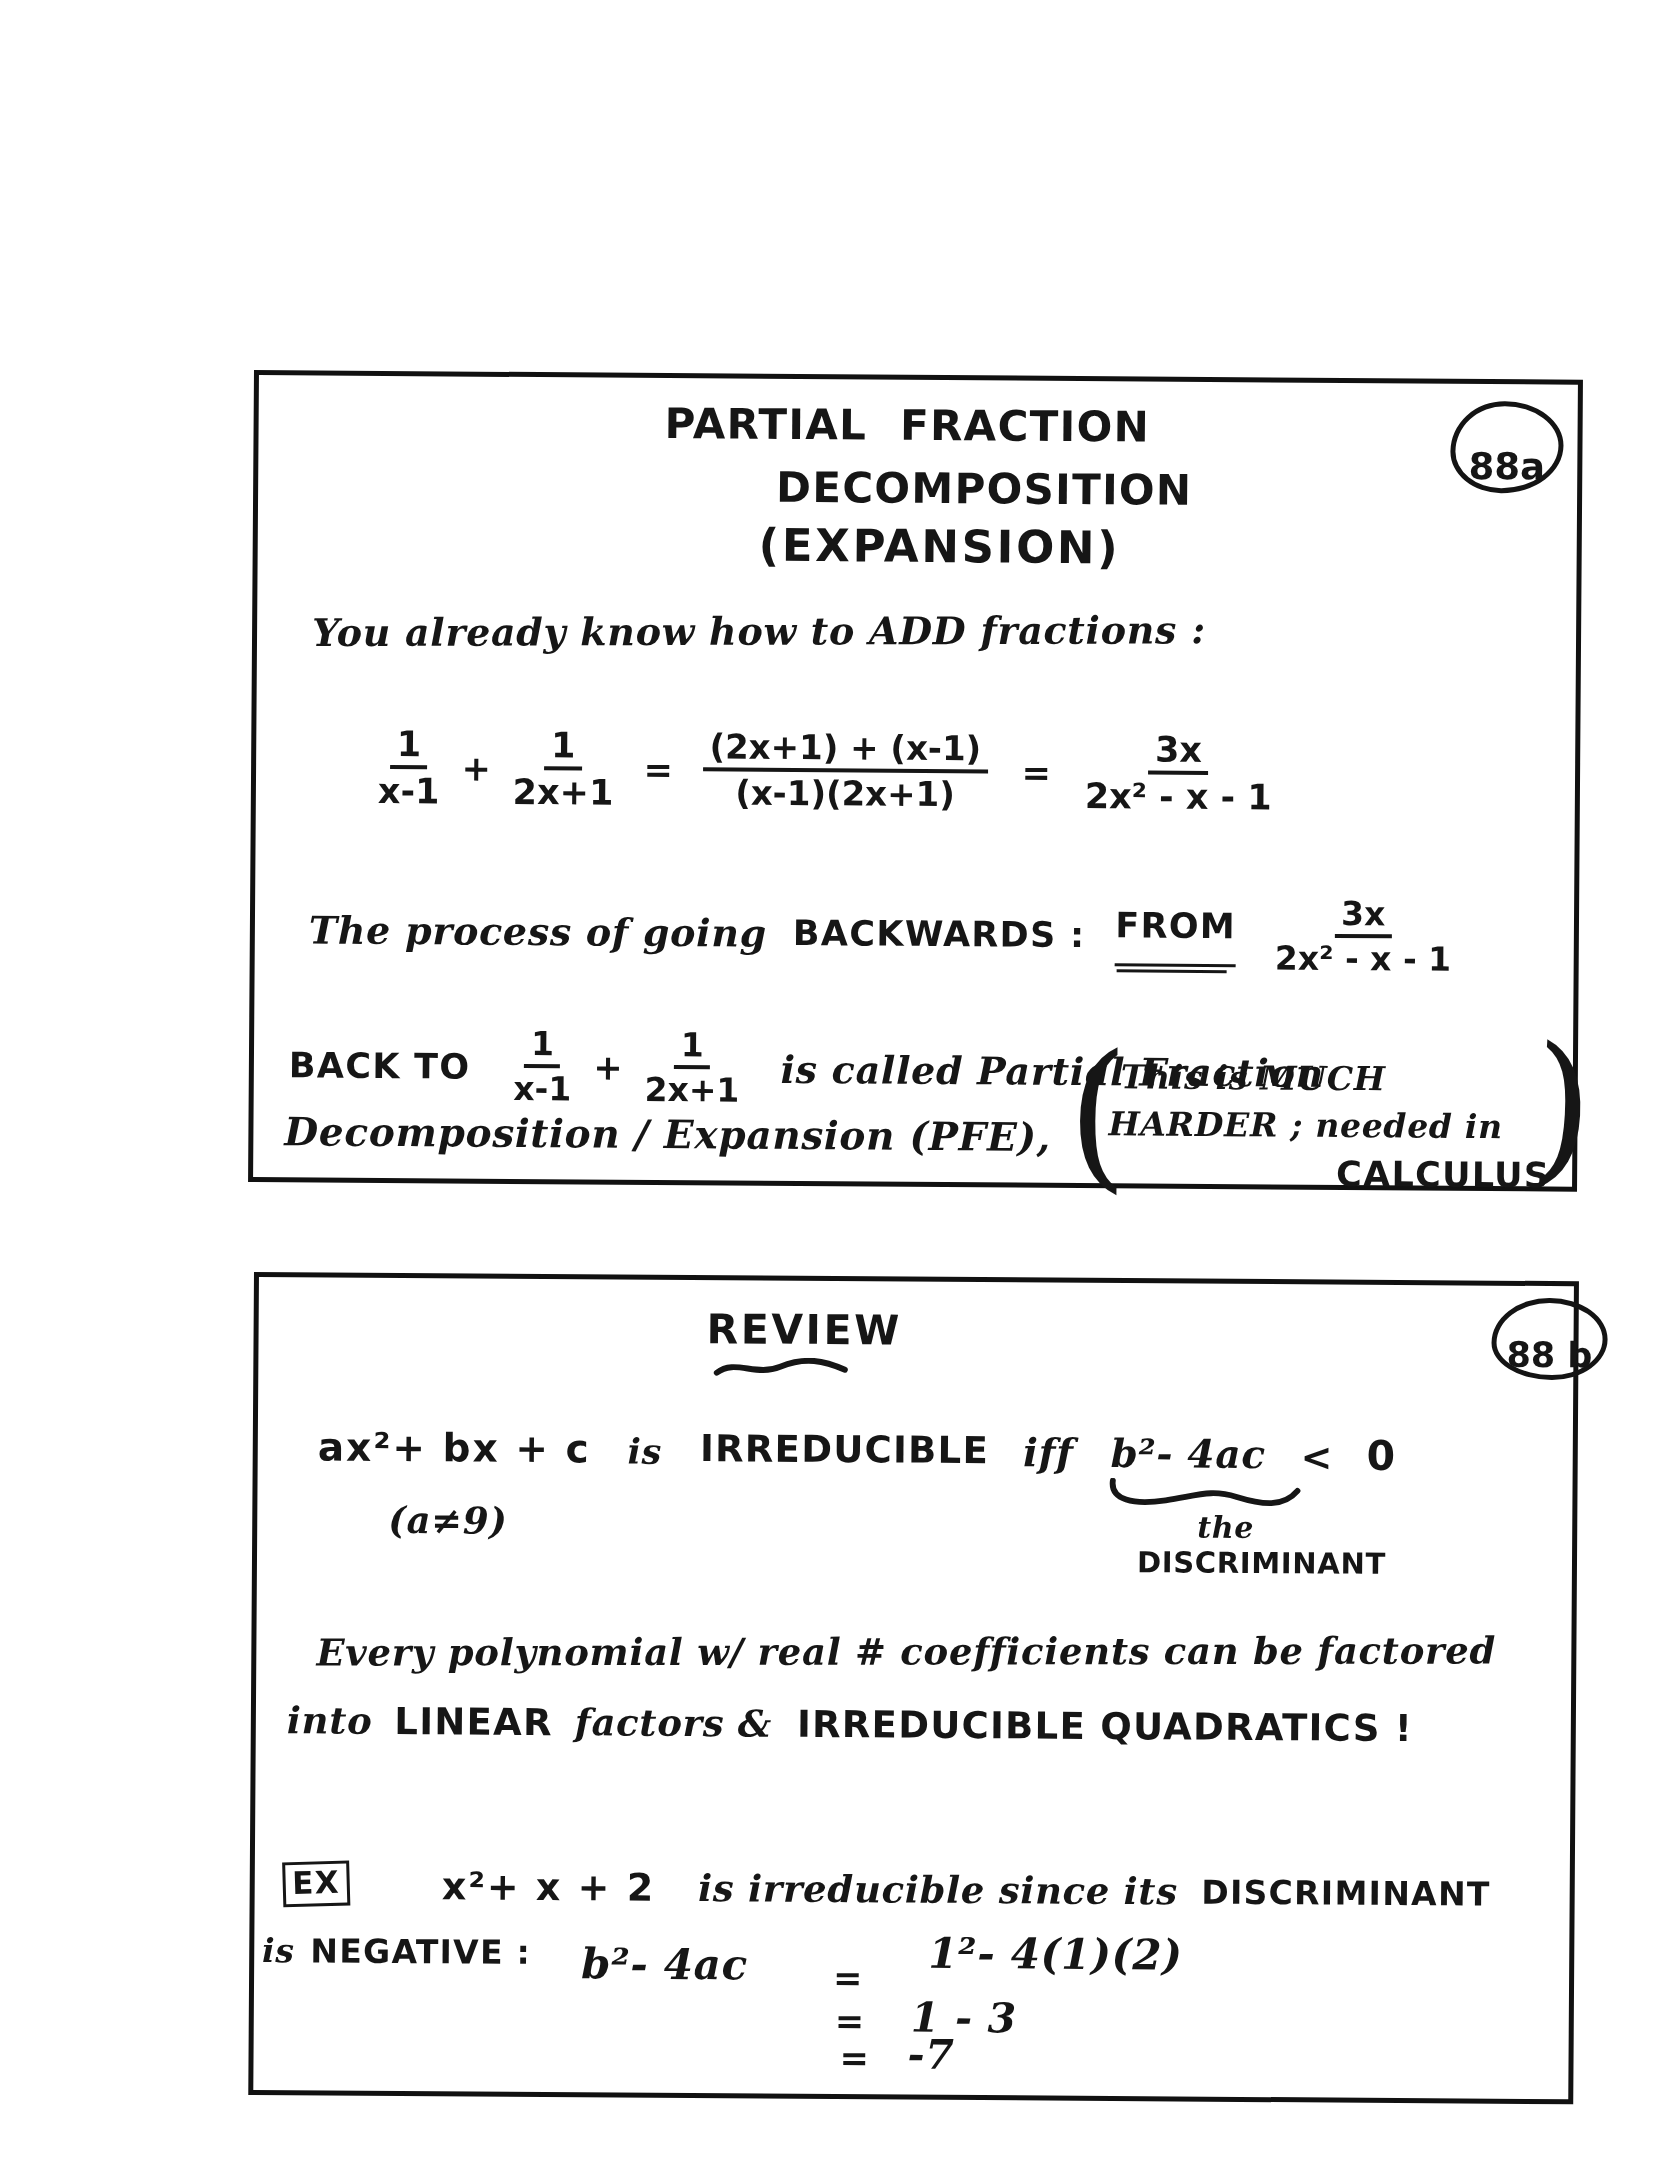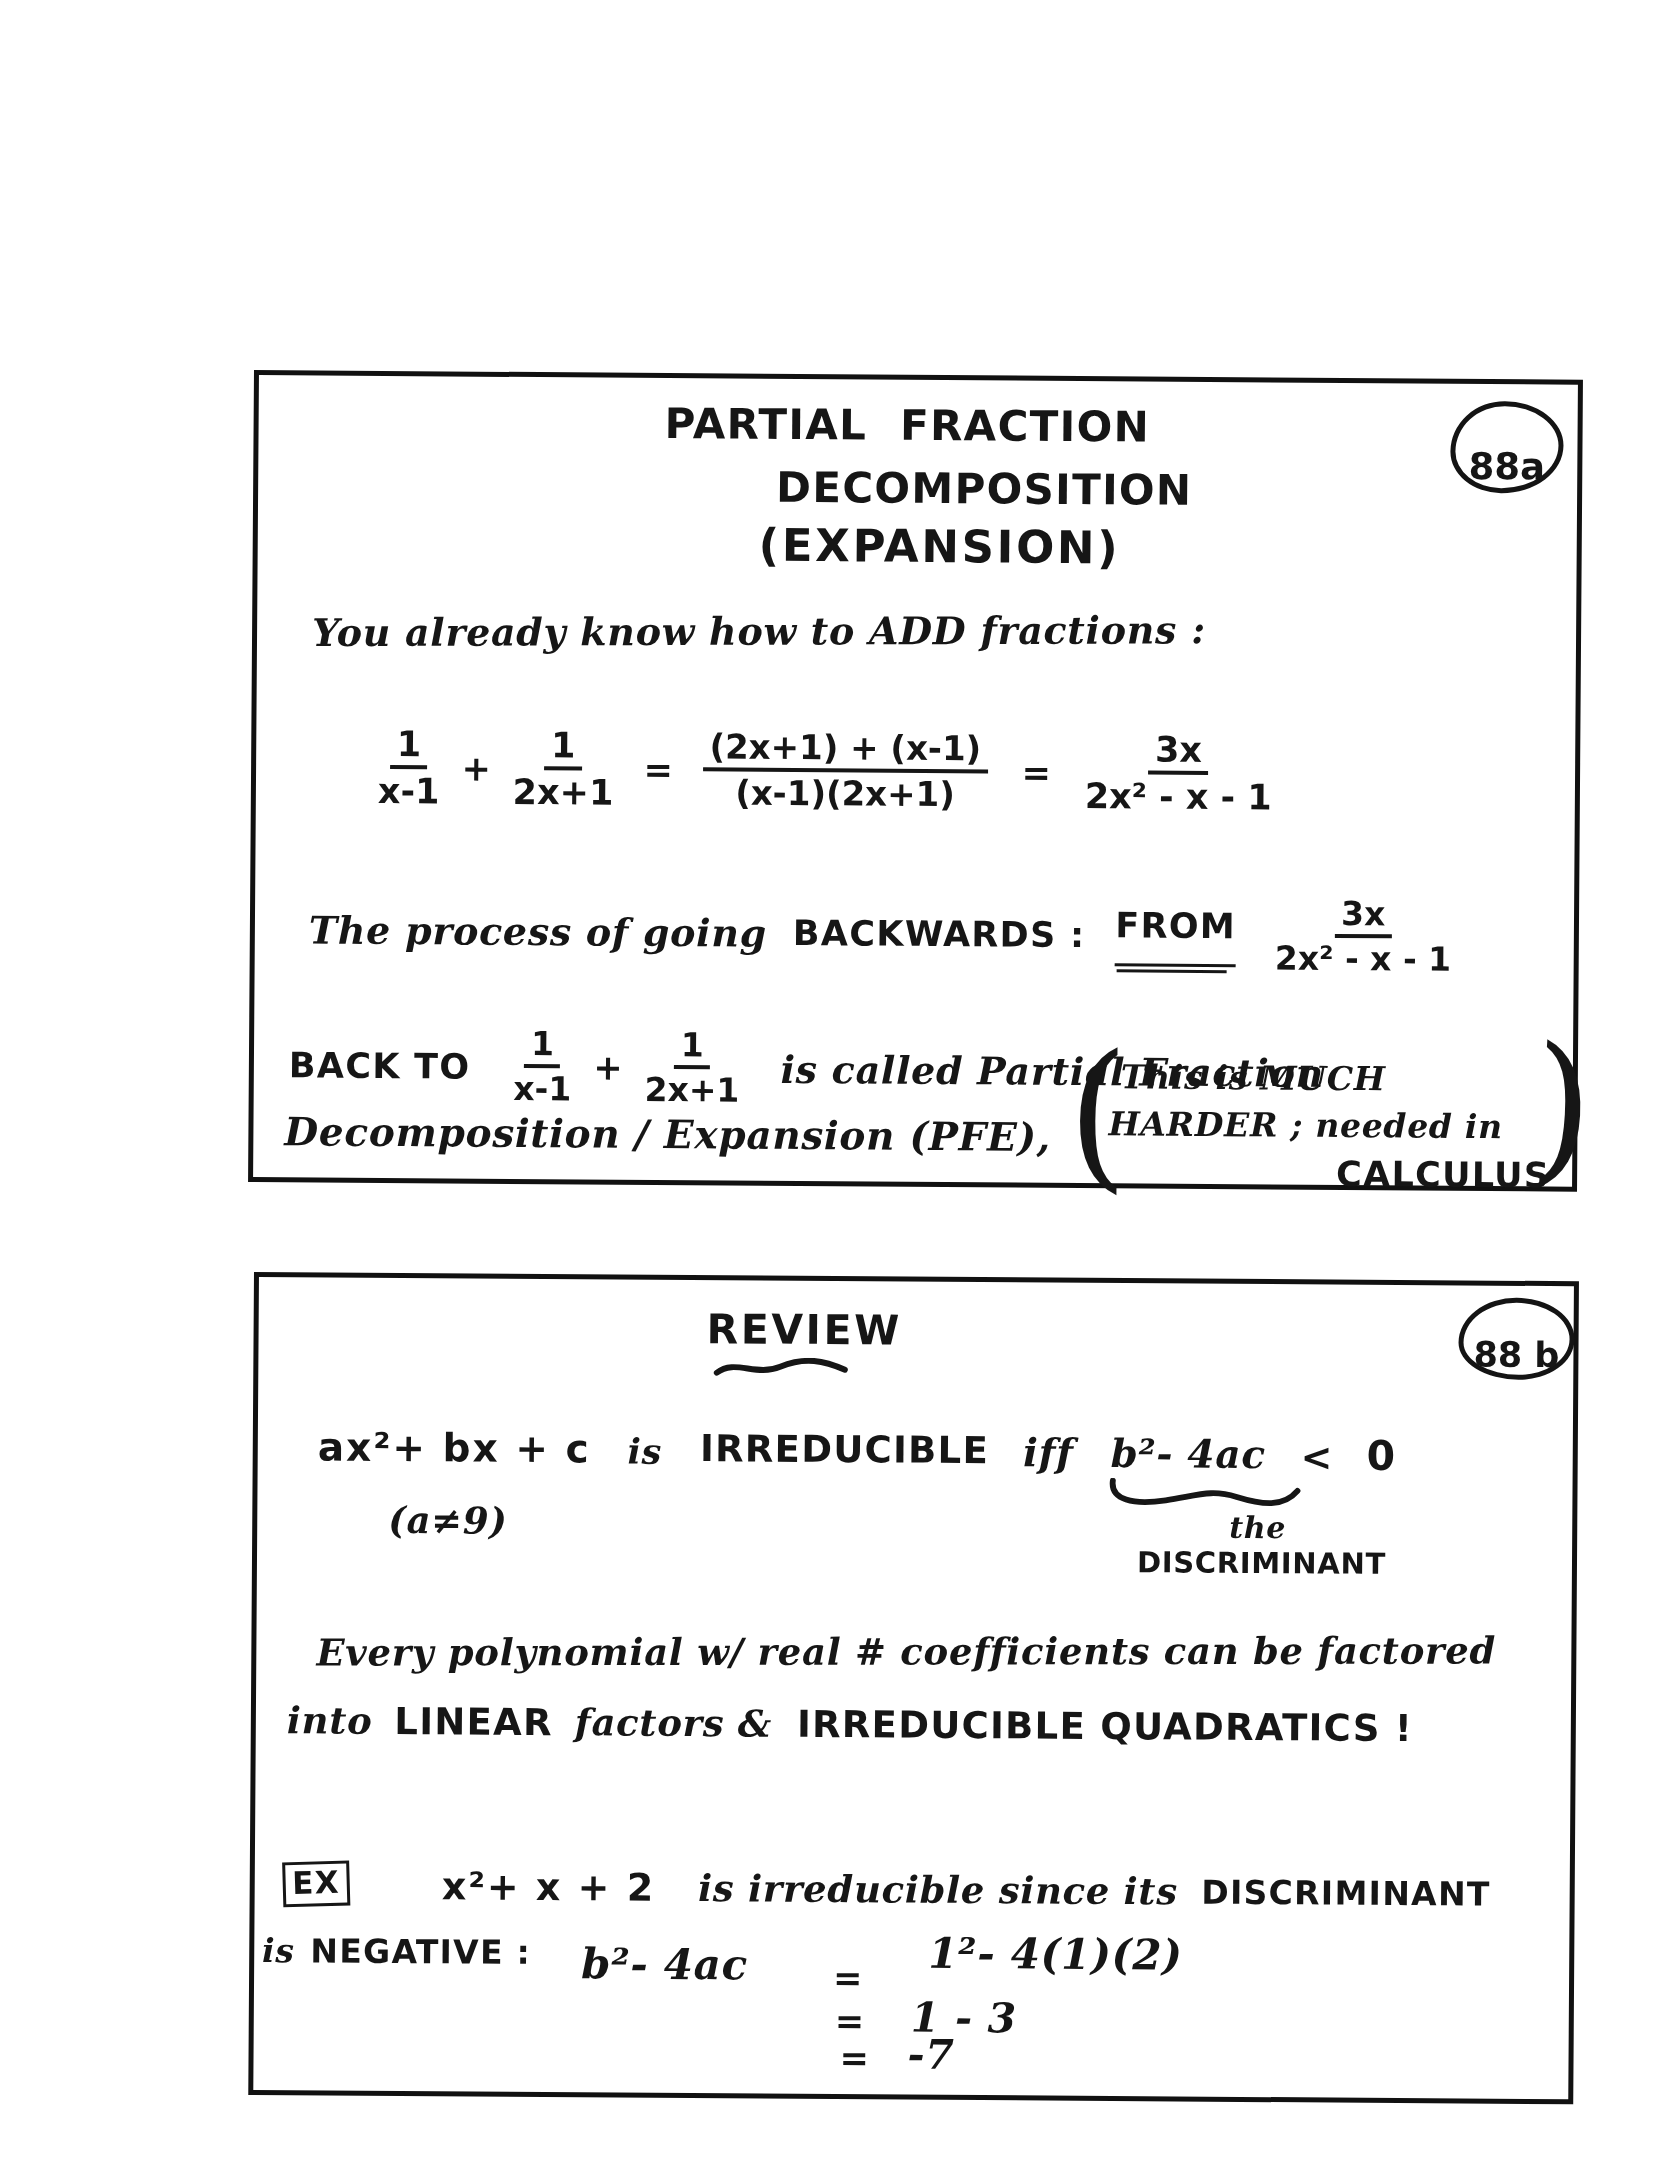--- a/index.html
+++ b/index.html
@@ -94,21 +94,21 @@
       <span class="abs paren" style="left:-2.6px;top:-11.8px;font-size:154px;transform:scaleY(1.05);">(</span>
       <span class="abs script" style="left:50px;top:7.9px;font-size:33px;">This is MUCH</span>
       <span class="abs script" style="left:38px;top:55px;font-size:33px;">HARDER ; needed in</span>
       <span class="abs hand" style="left:266px;top:103px;font-size:35px;">CALCULUS</span>
       <span class="abs paren" style="left:462px;top:-22px;font-size:154px;transform:scaleY(1.05) rotate(3deg);">)</span>
     </div>
   </div>
 
   <div class="panel" id="panelB">
 
-    <div class="abs badge" style="left:1200px;top:11.8px;width:116px;height:82px;font-size:35px;border-radius:50% 50% 48% 52% / 55% 50% 50% 45%;">
+    <div class="abs badge" style="left:1233px;top:11.8px;width:116px;height:82px;font-size:35px;border-radius:50% 50% 48% 52% / 55% 50% 50% 45%;">
       <span>88 b</span>
     </div>
 
     <div class="abs hand" style="left:448px;top:25px;font-size:41px;letter-spacing:2.6px;">REVIEW</div>
     <svg class="abs" style="left:454px;top:77px;" width="137" height="22" viewBox="0 0 210 34">
       <path d="M6 24 C 34 2, 66 30, 104 14 S 172 4, 204 18" stroke="#161616" stroke-width="9" fill="none" stroke-linecap="round"></path>
     </svg>
 
     <div class="abs row" style="left:60px;top:147px;height:72px;align-items:flex-start;">
       <span class="hand" style="font-size:39px;letter-spacing:2px;">ax²+ bx + c</span>
@@ -119,21 +119,21 @@
         <span class="hand script" style="font-size:39px;">b²- 4ac</span>
         <svg style="position:absolute;left:-3.9px;top:48px;" width="196" height="31" viewBox="0 0 300 48">
           <path d="M8 4 C 4 34, 40 42, 90 34 S 160 16, 200 28 S 272 44, 294 18" stroke="#161616" stroke-width="9" fill="none" stroke-linecap="round"></path>
         </svg>
       </span>
       <span style="font-size:38px;font-weight:700;margin-left:35px;margin-top:3.9px;">&lt;</span>
       <span style="font-size:41px;font-weight:700;margin-left:34px;">0</span>
     </div>
 
     <div class="abs script" style="left:131px;top:220px;font-size:37px;">(a≠9)</div>
-    <div class="abs script" style="left:972px;top:226px;font-size:30px;">the</div>
+    <div class="abs script" style="left:940px;top:226px;font-size:30px;">the</div>
     <div class="abs hand" style="left:880px;top:262px;font-size:29px;letter-spacing:0.7px;">DISCRIMINANT</div>
 
     <div class="abs script" style="left:60px;top:348px;font-size:37px;transform:rotate(-0.5deg);">Every polynomial w/ real # coefficients can be factored</div>
     <div class="abs row" style="left:31px;top:421px;">
       <span class="script" style="font-size:37px;text-align:center;">into</span>
       <span class="hand" style="font-size:37px;margin-left:22px;">LINEAR</span>
       <span class="script" style="font-size:37px;margin-left:22px;">factors &amp;</span>
       <span class="hand" style="font-size:37px;margin-left:25px;">IRREDUCIBLE QUADRATICS !</span>
     </div>
 

